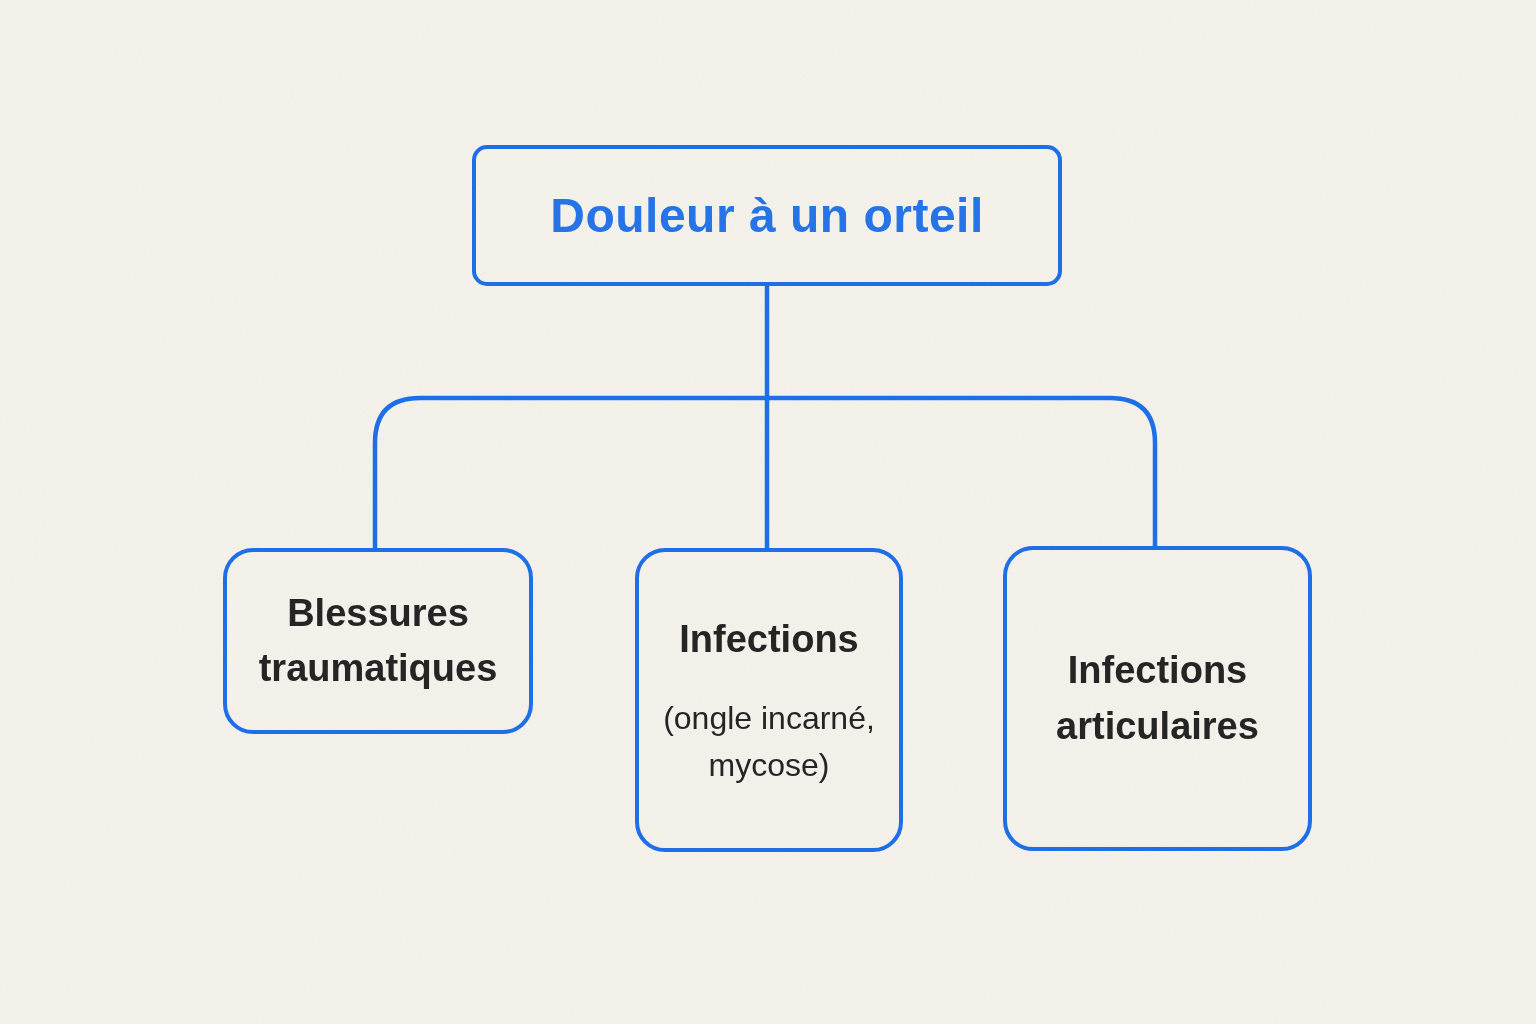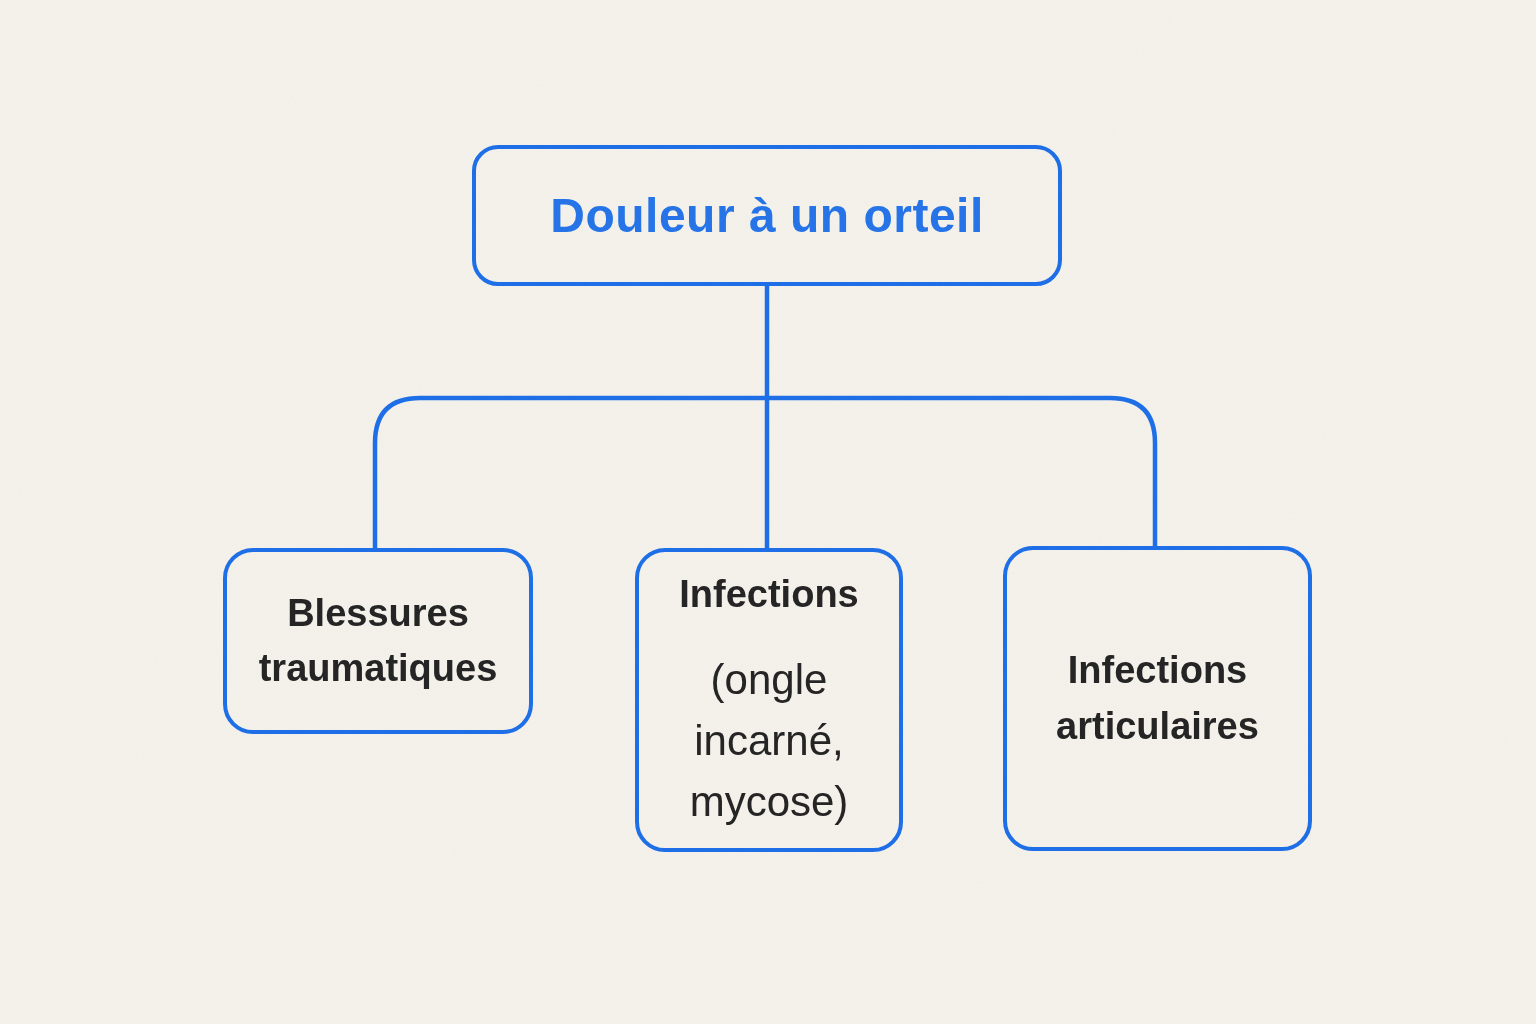--- a/index.html
+++ b/index.html
@@ -41,41 +41,41 @@
     flex-direction:column;
     align-items:center;
     justify-content:center;
     text-align:center;
     background:var(--background);
     border:4px solid var(--border);
   }
   .node-root{
     left:472px;top:145px;
     width:590px;height:141px;
-    border-radius:26px;
+    border-radius:15px;
   }
   .node-root .root-label{
     color:var(--root-text);
     font-size:48px;
     font-weight:700;
     letter-spacing:.5px;
   }
   .node-child{
     border-radius:30px;
     padding:10px 14px;
   }
   .node-child .title{
     color:var(--child-text);
     font-size:38px;
     font-weight:700;
     line-height:1.45;
   }
   .node-child .subtitle{
     color:var(--child-text);
-    font-size:42px;
+    font-size:32px;
     font-weight:400;
     line-height:1.45;
   }
   .node-child-1{left:223px;top:548px;width:310px;height:186px;align-items:flex-end;}
   .node-child-2{left:635px;top:548px;width:268px;height:304px;gap:28px;}
   .node-child-3{left:1003px;top:546px;width:309px;height:305px;}
   
   .grain{
     position:absolute;
     left:0;top:0;

